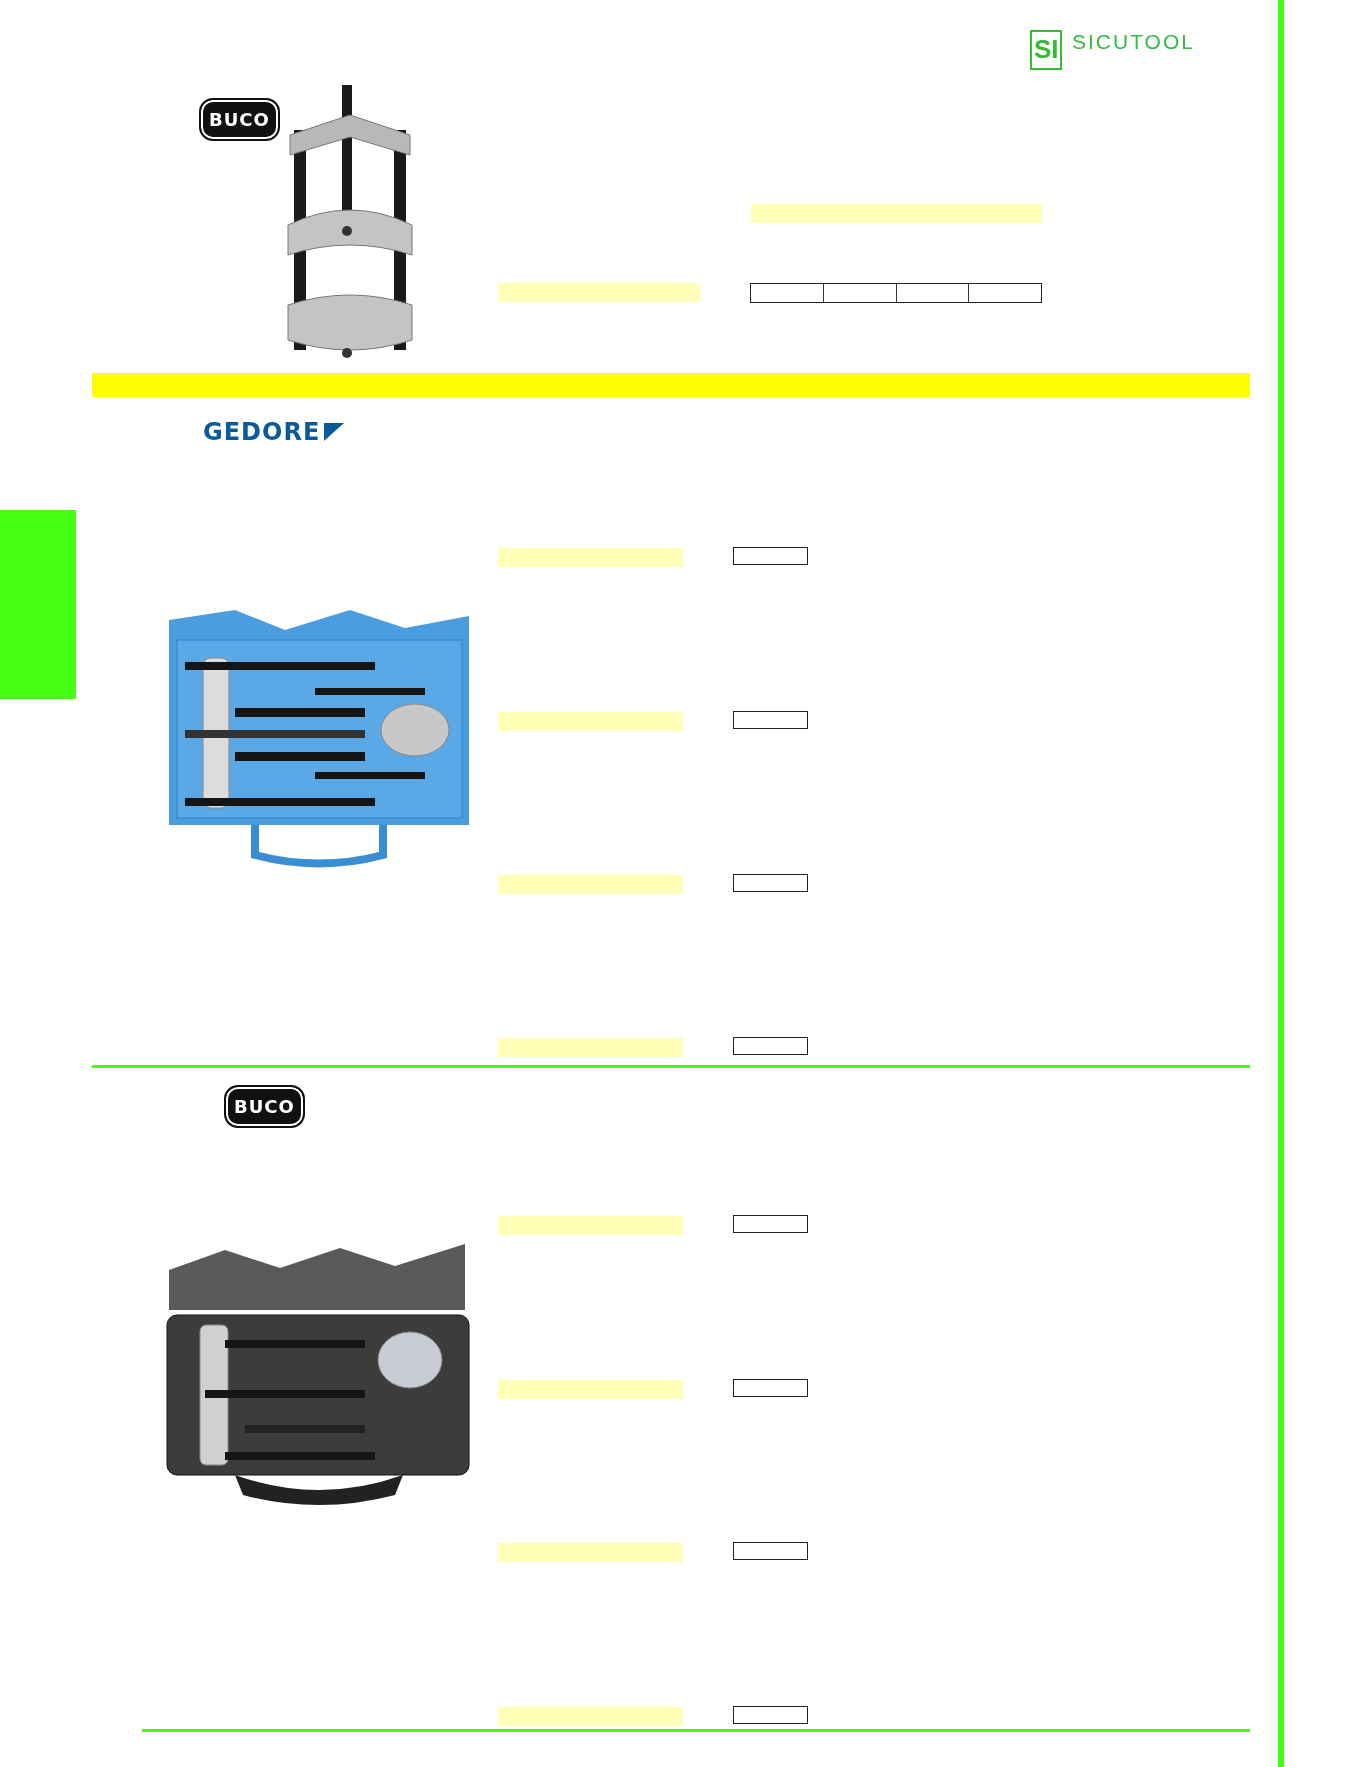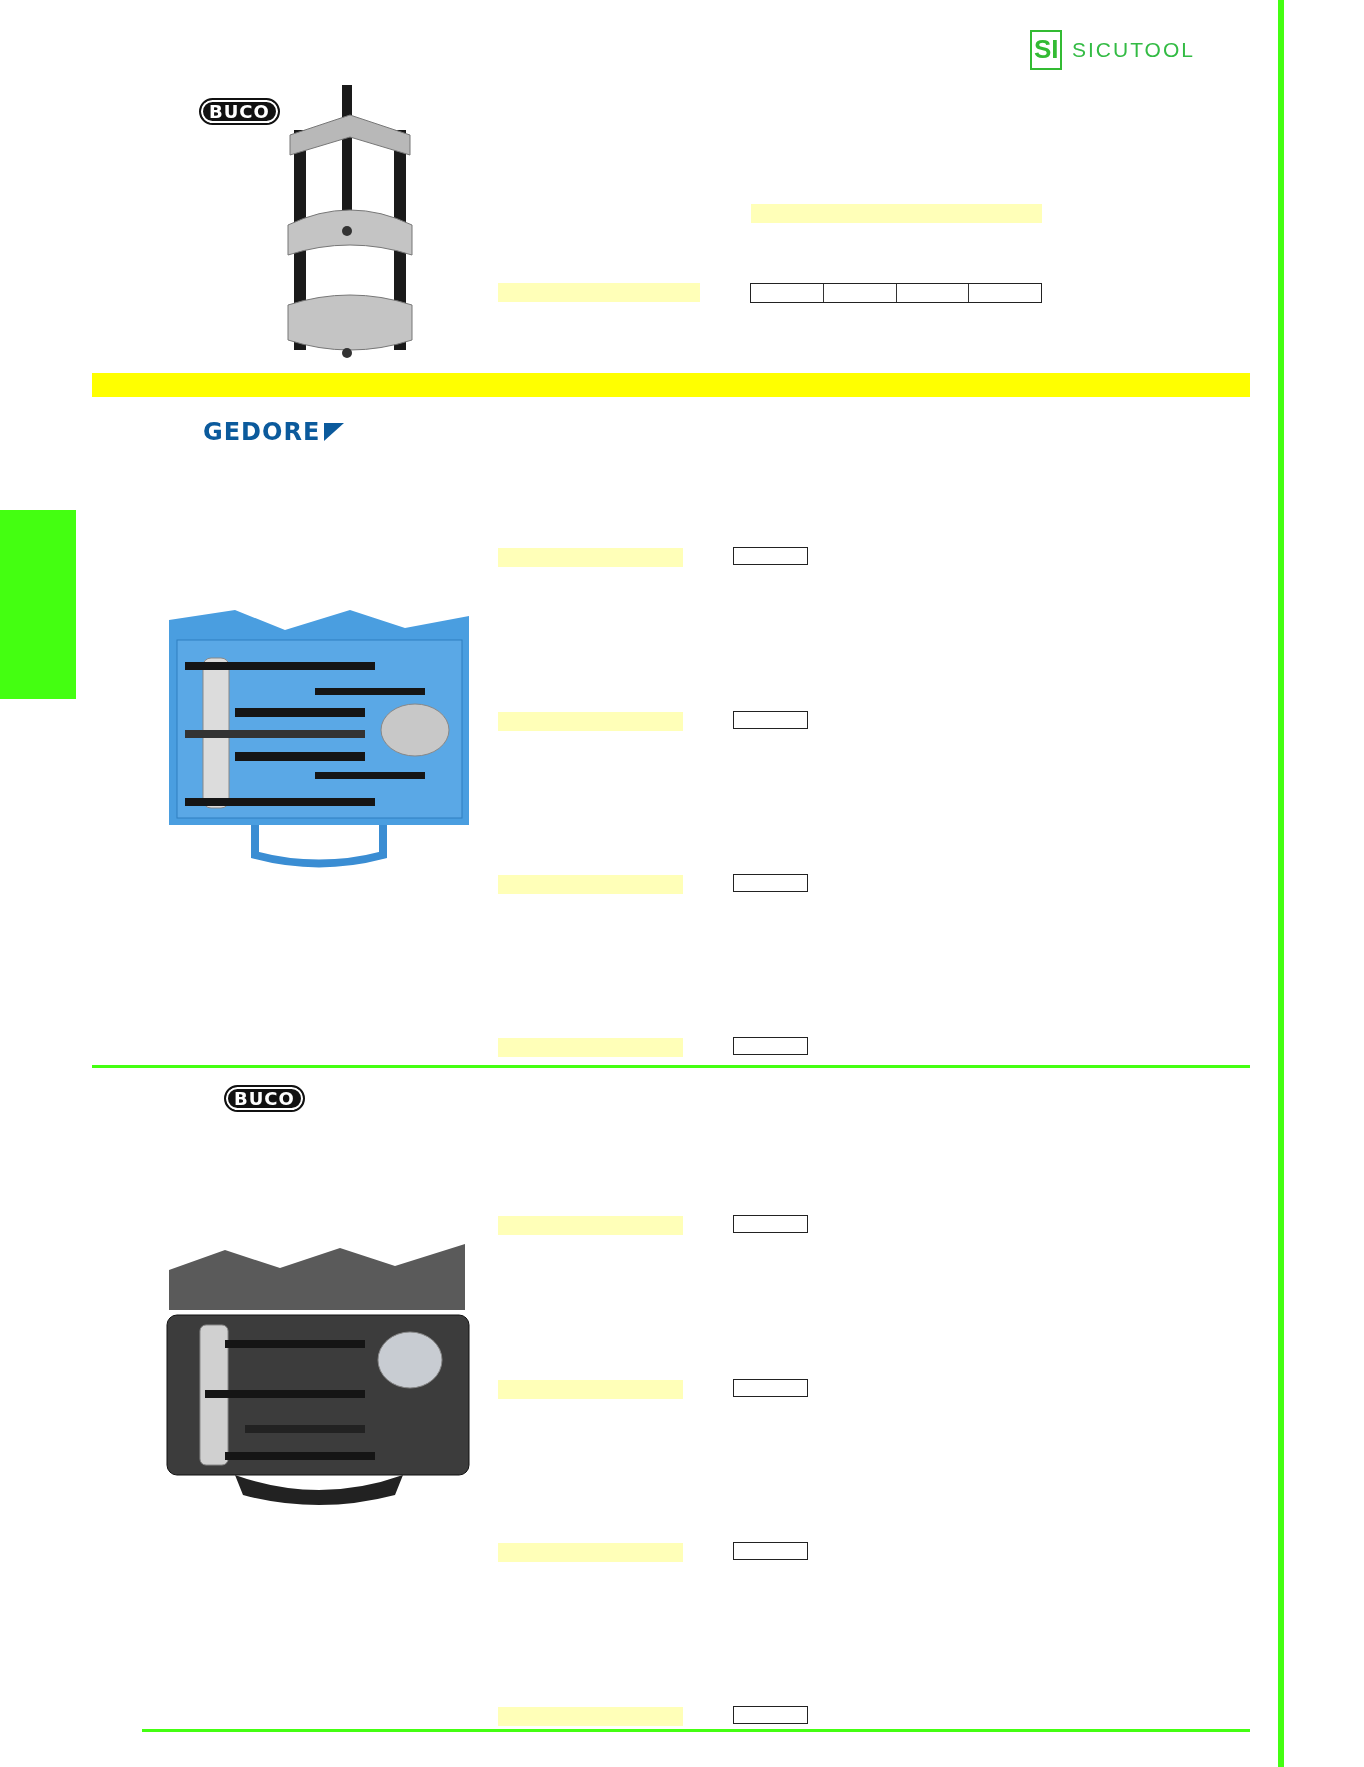--- a/index.html
+++ b/index.html
@@ -8,26 +8,26 @@
   .vline { left:1278px; top:0; width:6px; height:1767px; background:#44ff11; }
   .sidetab { left:0; top:510px; width:76px; height:189px; background:#44ff11; }
   .band { left:92px; top:373px; width:1158px; height:24px; background:#ffff00; }
   .divider { height:3px; background:#44ff11; }
   .ybar { background:#ffffb8; height:19px; }
   .box { border:1px solid #222; background:#fff; height:18px; box-sizing:border-box; }
   .cells { display:flex; }
   .cells div { flex:1; border-right:1px solid #333; }
   .cells div:last-child { border-right:none; }
 
-  .logo-sicu { left:1030px; top:30px; display:flex; align-items:center; gap:10px; }
+  .logo-sicu { left:1030px; top:30px; display:flex; gap:10px; }
   .sicu-mark { width:32px; height:40px; border:2px solid #33bb33; position:relative; box-sizing:border-box; background:#fff; }
   .sicu-mark span { position:absolute; color:#33bb33; font-weight:bold; font-size:26px; left:2px; top:2px; line-height:30px; }
   .sicu-text { color:#33bb44; font-weight:normal; font-size:21px; letter-spacing:2px; }
 
-  .buco { border:2px solid #111; border-radius:14px; padding:1px 8px; font-weight:bold; color:#fff; background:#111; font-size:18px; letter-spacing:1px; box-shadow:0 0 0 2px #fff inset; font-family:"DejaVu Sans", sans-serif; }
+  .buco { border:2px solid #111; border-radius:14px; padding:9px 8px; font-weight:bold; color:#fff; background:#111; font-size:18px; letter-spacing:1px; box-shadow:0 0 0 2px #fff inset; font-family:"DejaVu Sans", sans-serif; }
   .gedore { color:#0b5a9c; font-weight:bold; font-size:24px; letter-spacing:1px; display:flex; align-items:center; gap:4px; font-family:"DejaVu Sans", sans-serif; }
   .gedore-tri { width:0; height:0; border-top:18px solid #0b5a9c; border-right:20px solid transparent; }
 
   
   .puller { left:280px; top:85px; width:140px; height:280px; }
   .case-blue { left:165px; top:610px; width:308px; height:260px; }
   .case-black { left:165px; top:1240px; width:308px; height:270px; }
 </style>
 </head>
 <body>

